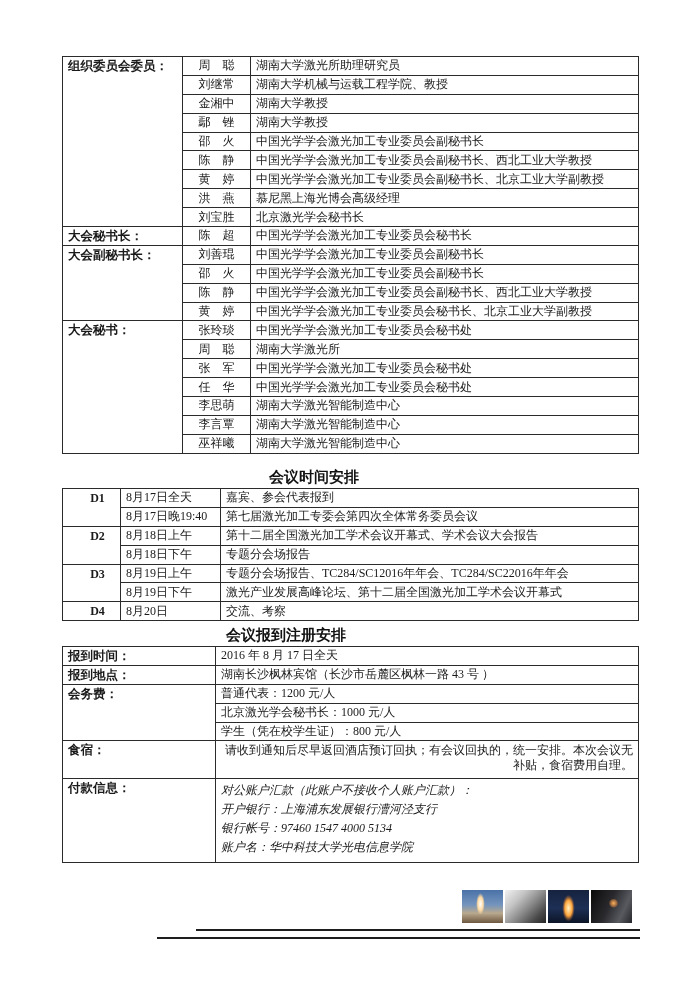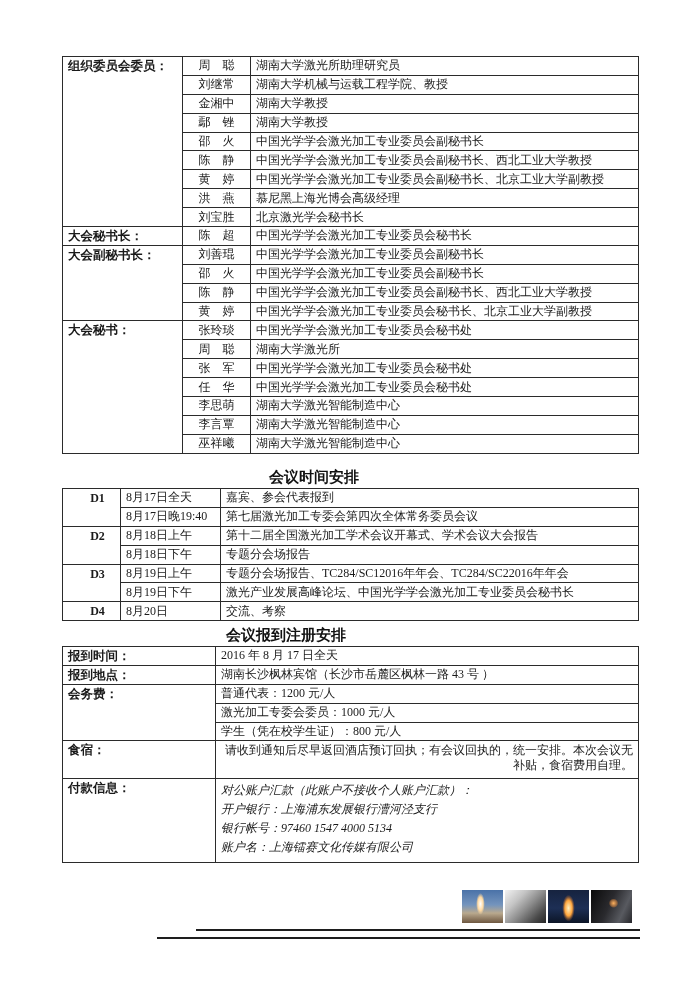--- a/index.html
+++ b/index.html
@@ -202,21 +202,21 @@
         <td>8月18日下午</td>
         <td>专题分会场报告</td>
       </tr>
       <tr>
         <td class="day" rowspan="2">D3</td>
         <td>8月19日上午</td>
         <td>专题分会场报告、TC284/SC12016年年会、TC284/SC22016年年会</td>
       </tr>
       <tr>
         <td>8月19日下午</td>
-        <td>激光产业发展高峰论坛、中国光学学会激光加工专业委员会秘书长</td>
+        <td>激光产业发展高峰论坛、第十二届全国激光加工学术会议开幕式</td>
       </tr>
       <tr>
         <td class="day">D4</td>
         <td>8月20日</td>
         <td>交流、考察</td>
       </tr>
     </tbody>
   </table>
 
   <div id="registration-title" class="sec-title">会议报到注册安排</div>
@@ -233,36 +233,36 @@
       </tr>
       <tr>
         <td class="lbl">报到地点：</td>
         <td>湖南长沙枫林宾馆（长沙市岳麓区枫林一路 43 号 ）</td>
       </tr>
       <tr>
         <td class="lbl" rowspan="3">会务费：</td>
         <td>普通代表：1200 元/人</td>
       </tr>
       <tr>
-        <td>激光加工专委会委员：1000 元/人</td>
+        <td>北京激光学会秘书长：1000 元/人</td>
       </tr>
       <tr>
         <td>学生（凭在校学生证）：800 元/人</td>
       </tr>
       <tr>
         <td class="lbl">食宿：</td>
         <td class="wrap" style="height:38px;text-align:right;">请收到通知后尽早返回酒店预订回执；有会议回执的，统一安排。本次会议无补贴，食宿费用自理。</td>
       </tr>
       <tr>
         <td class="lbl">付款信息：</td>
         <td class="multi" style="height:84px;font-style:italic;">
           <div>对公账户汇款（此账户不接收个人账户汇款）：</div>
           <div>开户银行：上海浦东发展银行漕河泾支行</div>
           <div>银行帐号：97460 1547 4000 5134</div>
-          <div>账户名：上海镭赛文化传媒有限公司</div>
+          <div>账户名：华中科技大学光电信息学院</div>
         </td>
       </tr>
     </tbody>
   </table>
 
   <div id="footer-photos">
     <div class="photo photo-rocket"></div>
     <div class="photo photo-metal"></div>
     <div class="photo photo-laser-plume"></div>
     <div class="photo photo-machining"></div>

